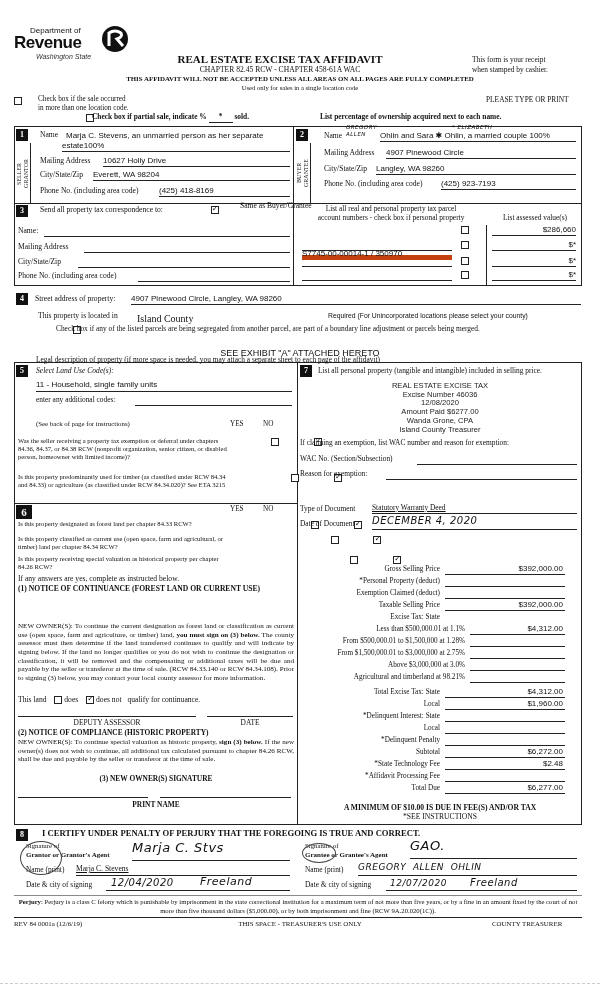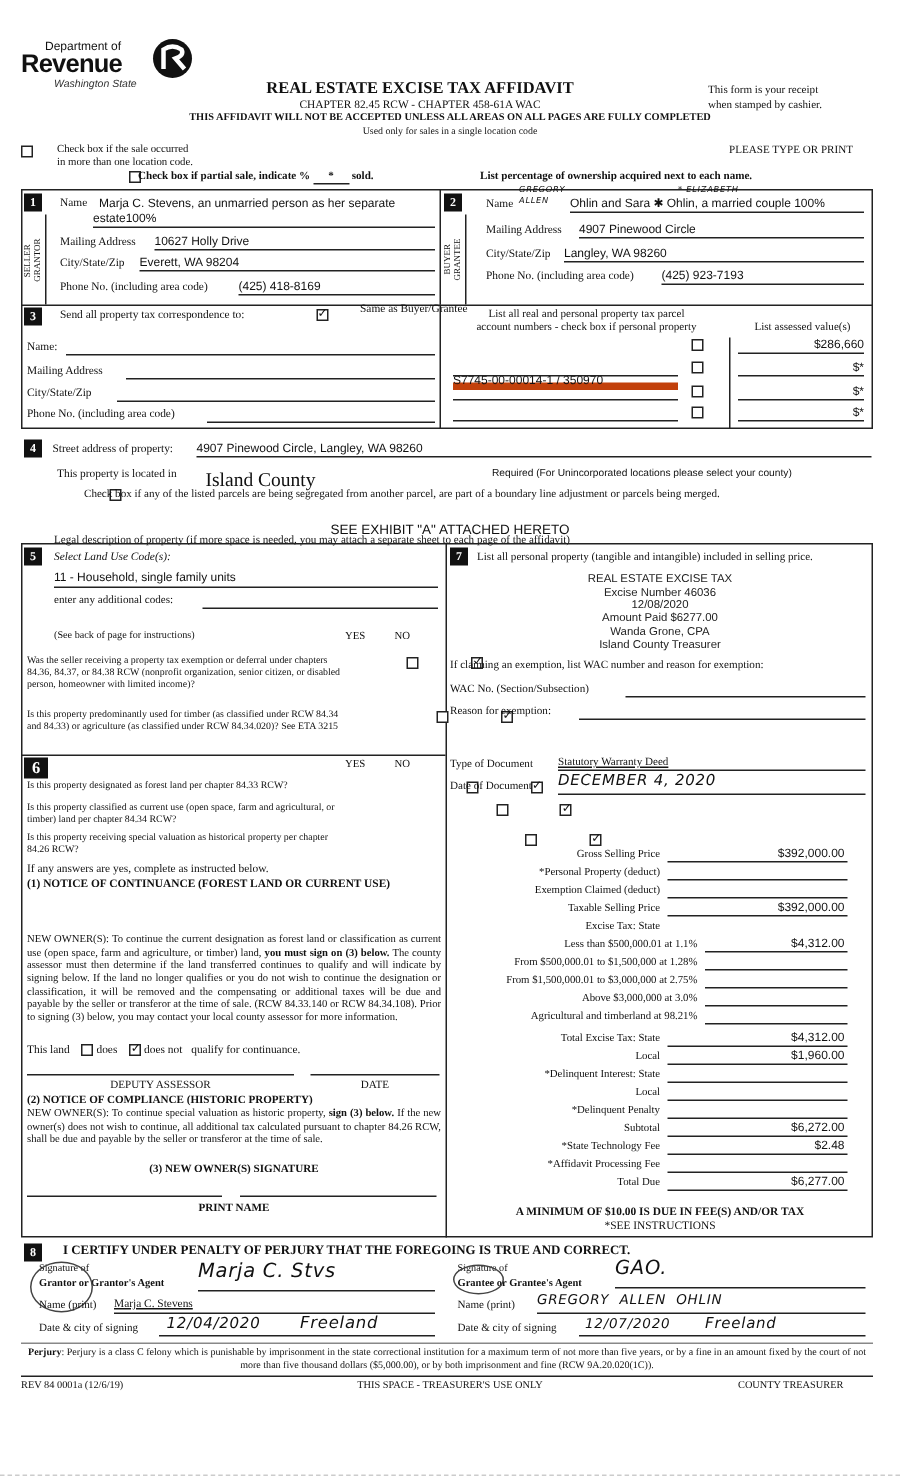--- a/index.html
+++ b/index.html
@@ -136,21 +136,21 @@
   <span class="abs sans" style="left:2px;top:2px;width:150px;border-bottom:1px solid #222;font-size:8px;height:11px;"></span>
   <span class="abs cb" style="left:161px;top:3px;"></span>
   <span class="abs sans right" style="left:192px;top:2px;width:84px;border-bottom:1px solid #222;font-size:8px;height:11px;">$*</span>
 </div>
 
 
 <span class="abs numbox" style="left:16px;top:293px;">4</span>
 <div class="abs" style="left:35px;top:295px;font-size:7.6px;">Street address of property:</div>
 <div class="abs sans" style="left:131px;top:294px;width:450px;border-bottom:1px solid #222;font-size:8px;height:11px;">4907 Pinewood Circle, Langley, WA 98260</div>
 <div class="abs" style="left:38px;top:312px;font-size:7.6px;">This property is located in</div>
-<div class="abs" style="left:137px;top:313px;font-size:13px;">Island County</div>
+<div class="abs" style="left:137px;top:313px;font-size:10px;">Island County</div>
 <div class="abs sans" style="left:328px;top:312px;font-size:6.8px;">Required (For Unincorporated locations please select your county)</div>
 <span class="abs cb" style="left:43px;top:326px;"></span>
 <div class="abs" style="left:56px;top:325px;font-size:7.4px;white-space:nowrap;">Check box if any of the listed parcels are being segregated from another parcel, are part of a boundary line adjustment or parcels being merged.</div>
 <div class="abs" style="left:36px;top:356px;font-size:7.4px;">Legal description of property (if more space is needed, you may attach a separate sheet to each page of the affidavit)</div>
 <div class="abs sans center" style="left:150px;top:348px;width:300px;font-size:9px;">SEE EXHIBIT "A" ATTACHED HERETO</div>
 
 
 <div class="abs box" style="left:14px;top:362px;width:568px;height:463px;"></div>
 <div class="abs" style="left:297px;top:362px;height:463px;border-left:1px solid #222;"></div>
 <div class="abs" style="left:14px;top:503px;width:283px;border-top:1px solid #222;"></div>

